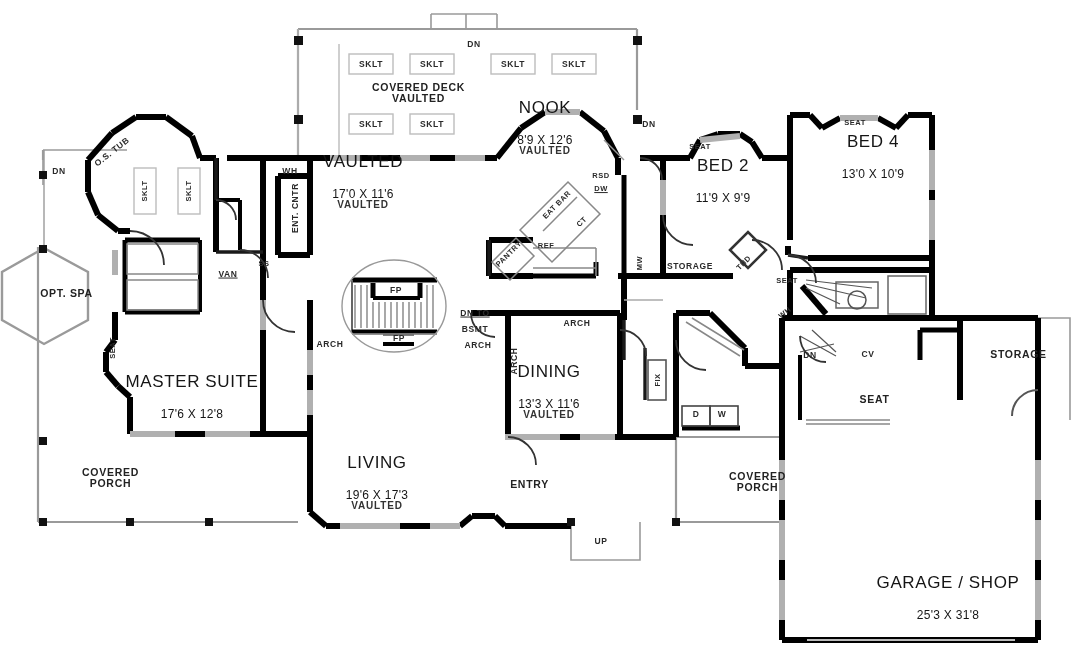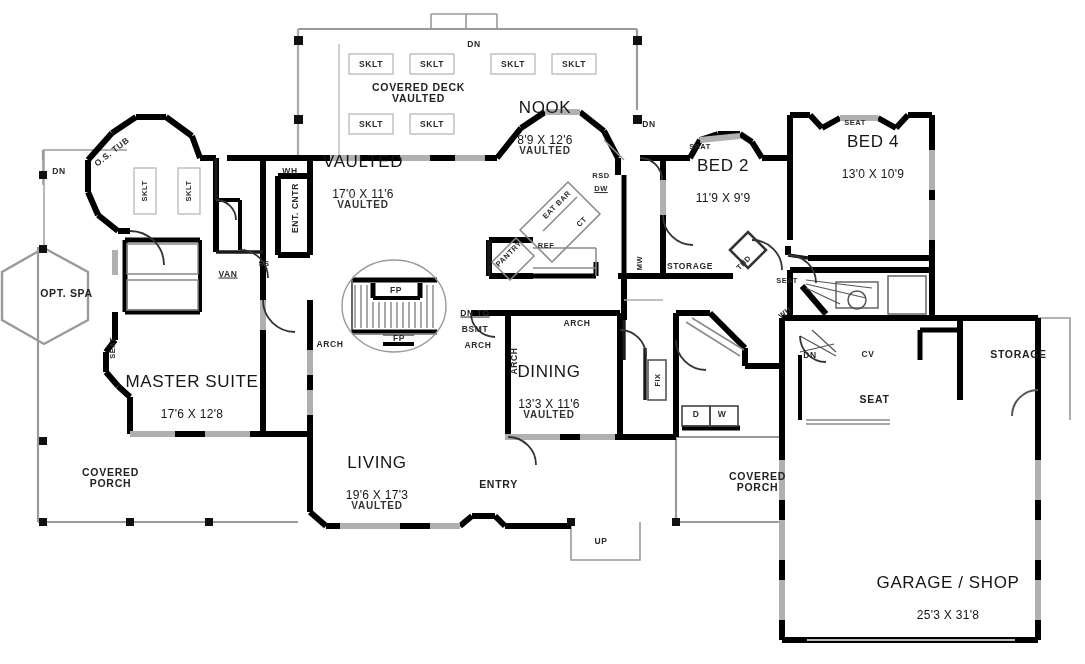--- a/index.html
+++ b/index.html
@@ -400,21 +400,21 @@
       </div>
       <div class="lbl" style="left: 44px; top: 294px;">
         <div class="area-cap">OPT. SPA</div>
       </div>
       <div class="lbl" style="left: 996px; top: 355px;">
         <div class="area-cap">STORAGE</div>
       </div>
       <div class="lbl" style="left: 852px; top: 400px;">
         <div class="area-cap">SEAT</div>
       </div>
-      <div class="lbl" style="left: 476px; top: 485px; text-align: center;">
+      <div class="lbl" style="left: 507px; top: 485px; text-align: center;">
         <div class="area-cap">ENTRY</div>
       </div>
       <div class="lbl small-cap" style="left: 371px; top: 64px;">SKLT</div>
       <div class="lbl small-cap" style="left: 432px; top: 64px;">SKLT</div>
       <div class="lbl small-cap" style="left: 513px; top: 64px;">SKLT</div>
       <div class="lbl small-cap" style="left: 574px; top: 64px;">SKLT</div>
       <div class="lbl small-cap" style="left: 371px; top: 124px;">SKLT</div>
       <div class="lbl small-cap" style="left: 432px; top: 124px;">SKLT</div>
       <div class="lbl small-cap" style="left: 474px; top: 44px;">DN</div>
       <div class="lbl small-cap" style="left: 59px; top: 171px;">DN</div>

